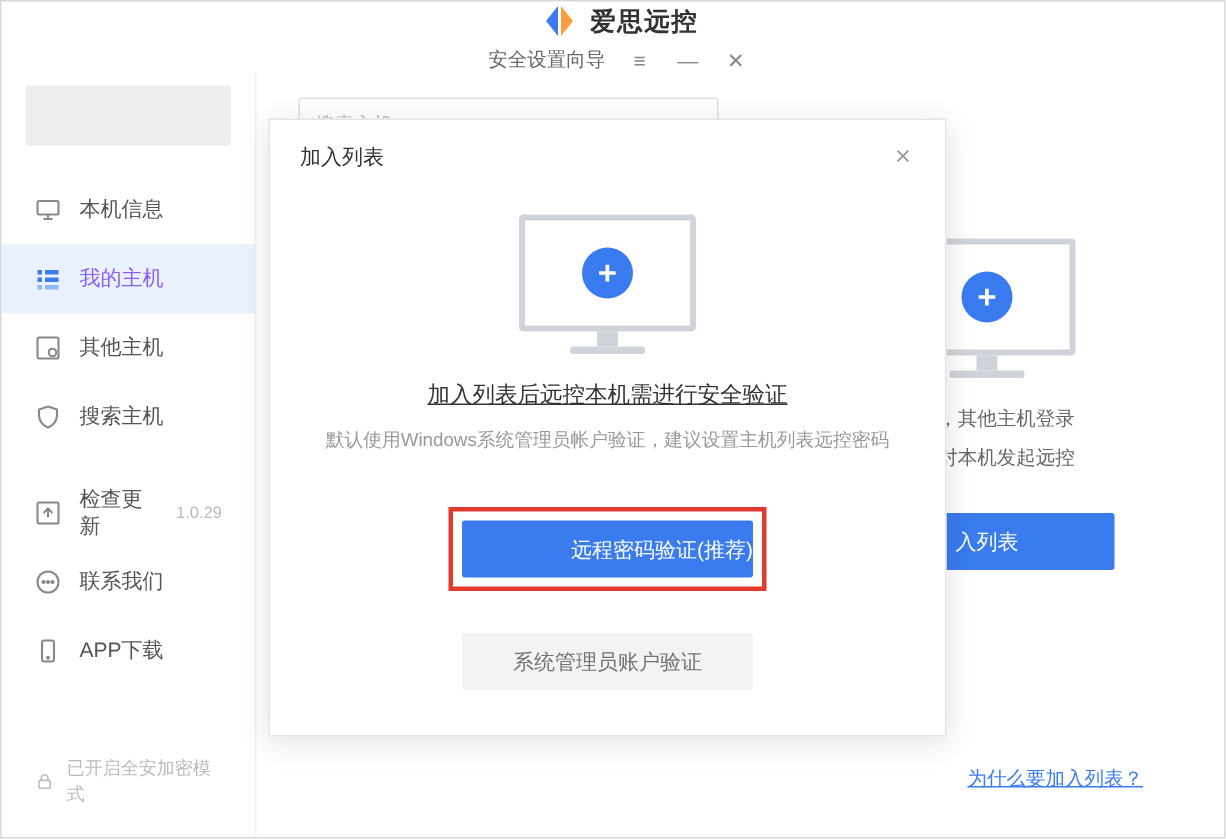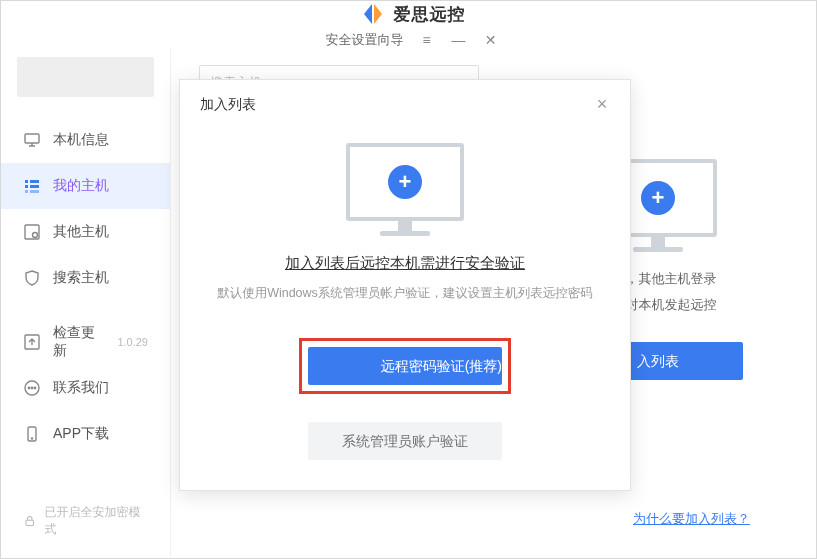--- a/index.html
+++ b/index.html
@@ -119,21 +119,21 @@
       color: #fff;
       font-size: 14px;
       width: 170px;
       height: 38px;
       line-height: 38px;
       border-radius: 2px;
       cursor: pointer;
     }
     .why-link {
       position: absolute;
-      right: 66px;
+      right: 54px;
       bottom: 30px;
       color: #3a7bf0;
       font-size: 13px;
       text-decoration: underline;
       cursor: pointer;
     }
     
     .modal {
       position: absolute;
       left: 178px;

